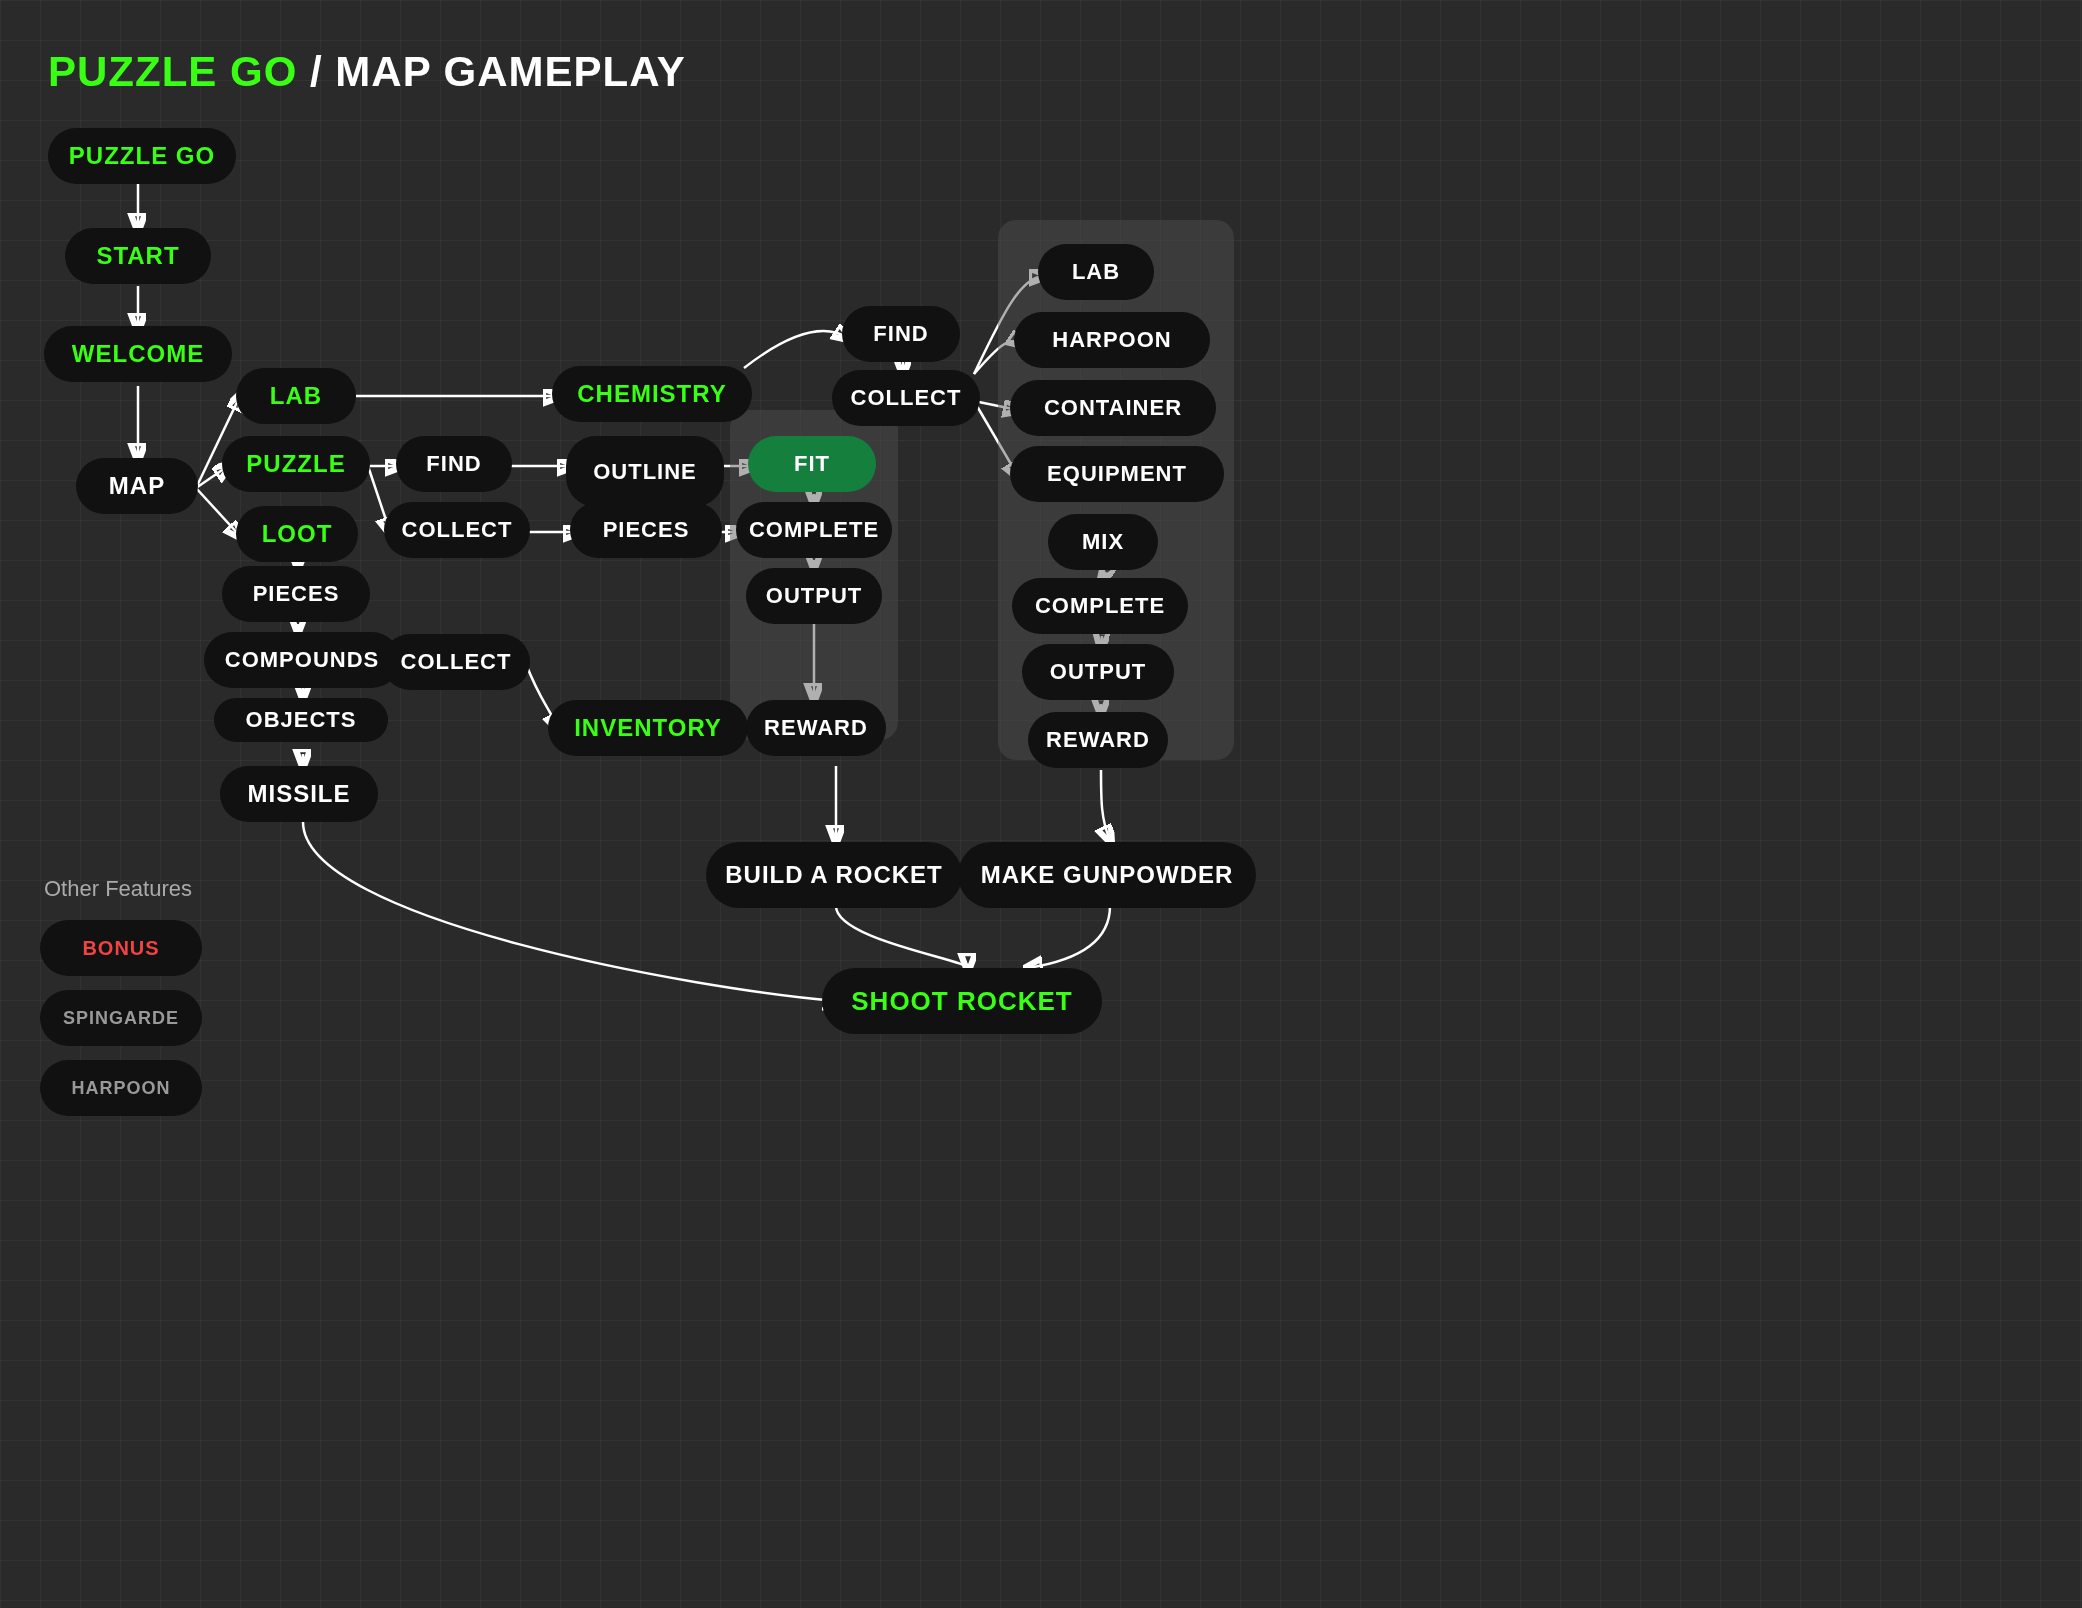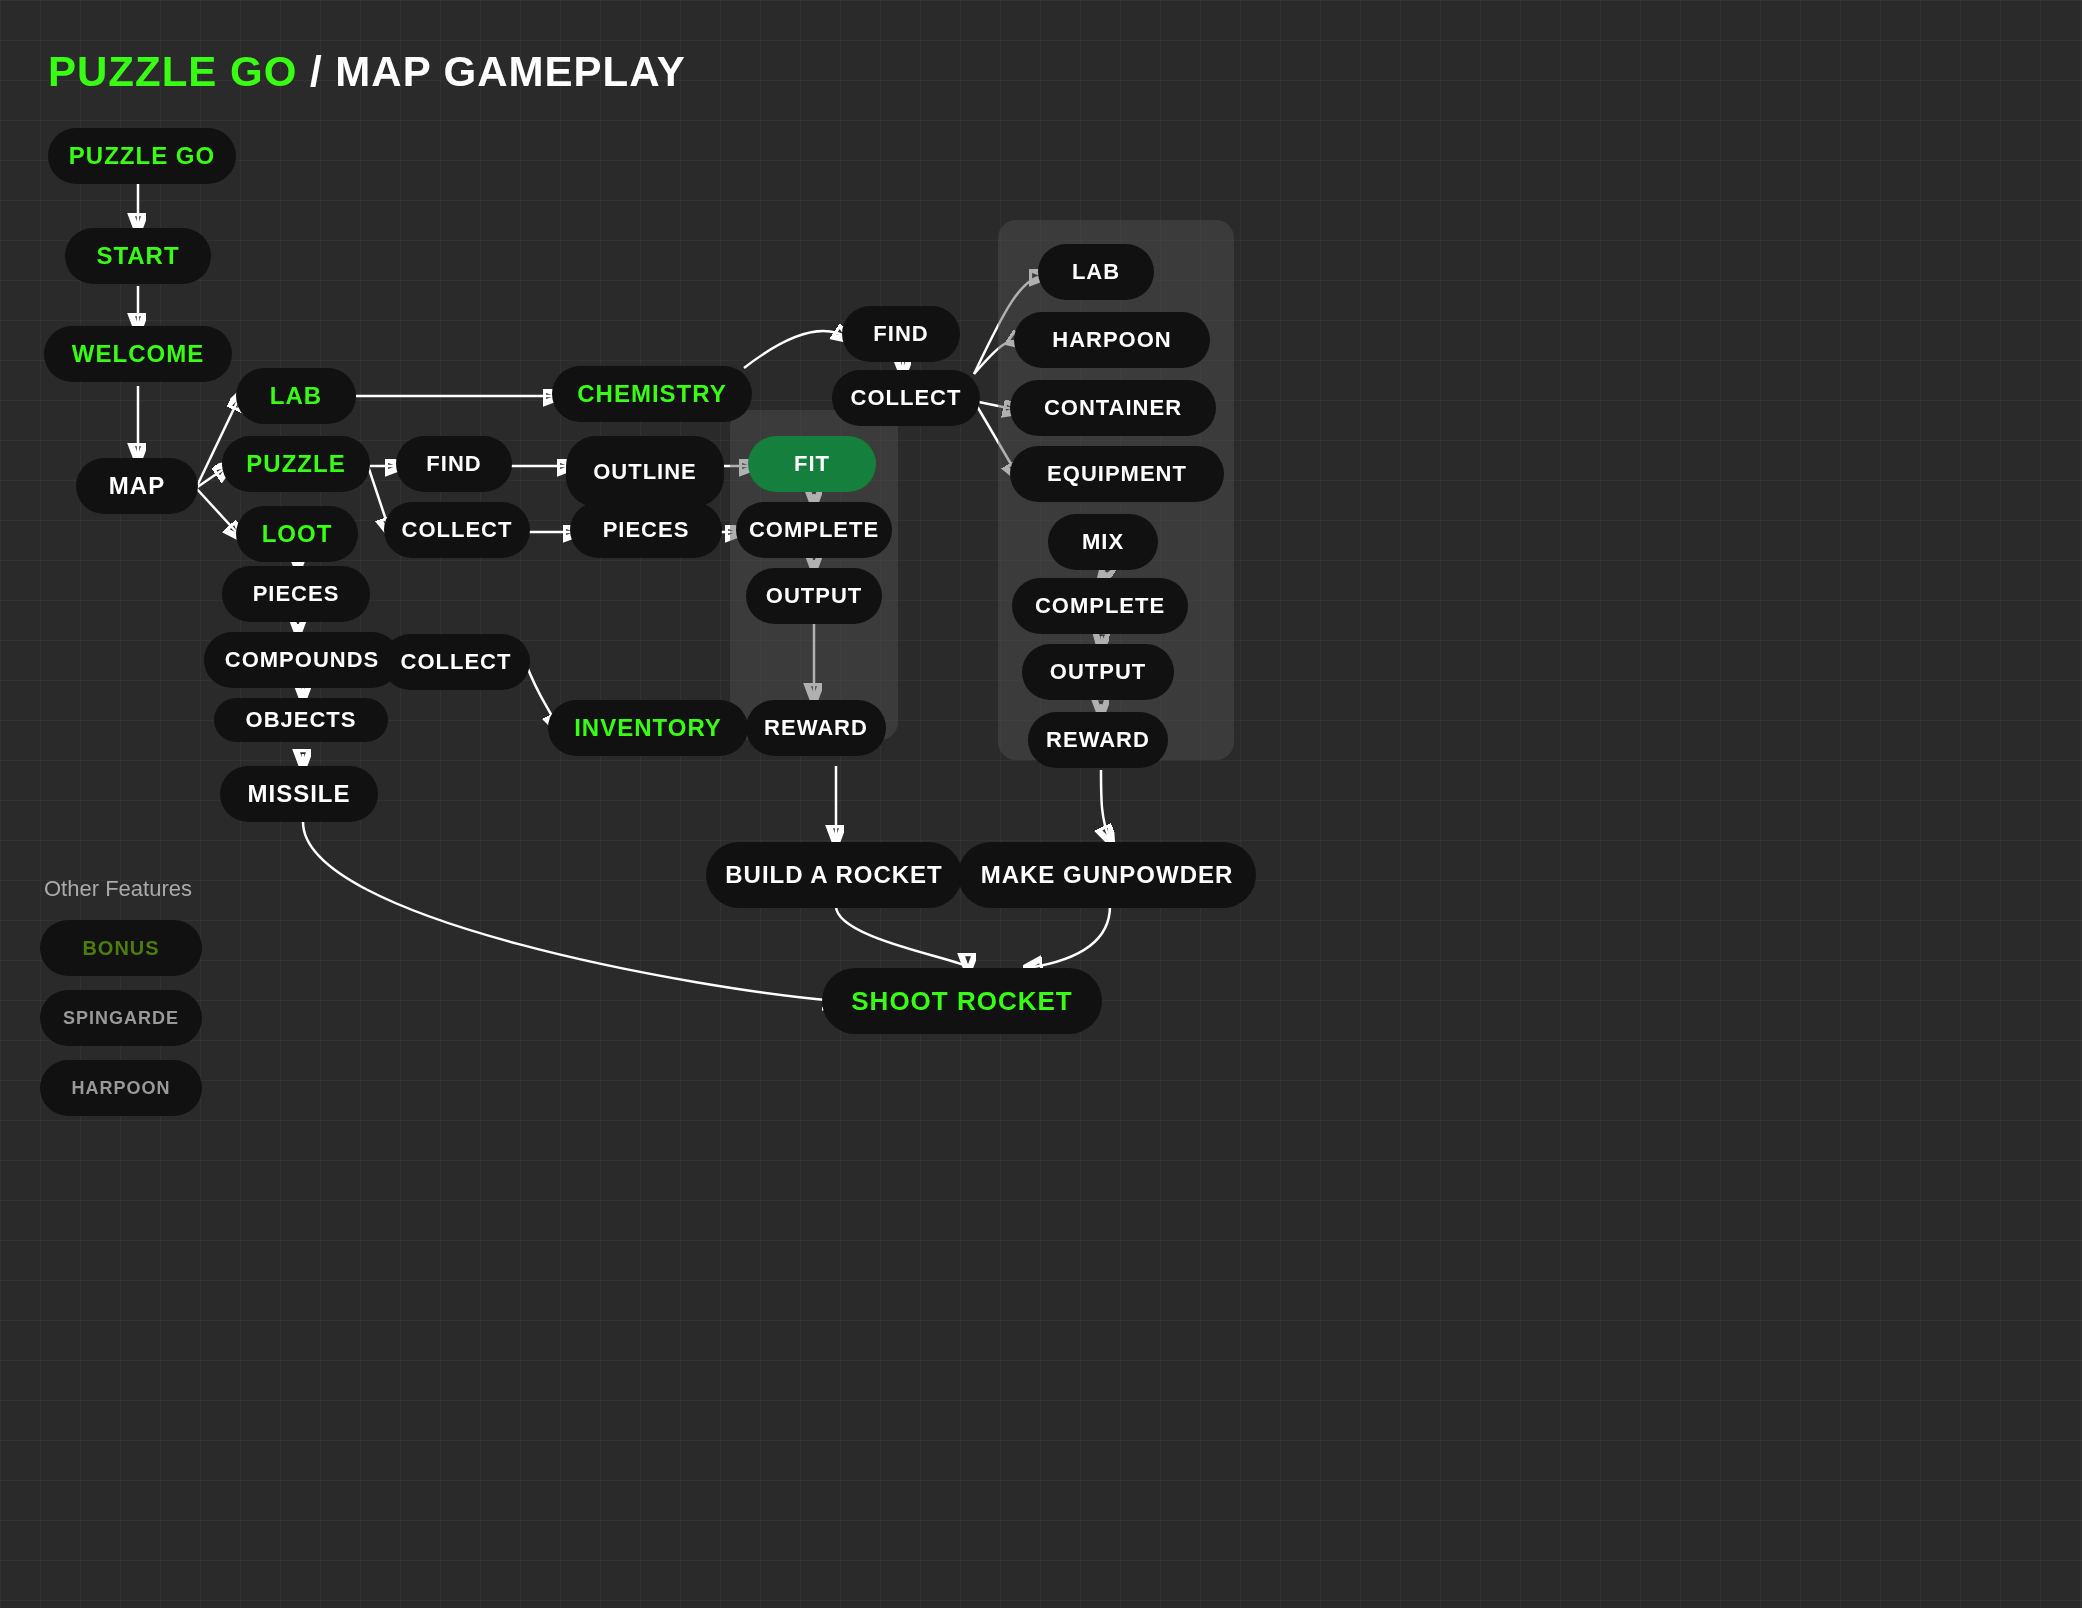--- a/index.html
+++ b/index.html
@@ -241,17 +241,17 @@
 <div class="node" style="left:1028px; top:712px; width:140px; height:56px; font-size:22px;">REWARD</div>
 
 <div class="node bold-white" style="left:706px; top:842px; width:256px; height:66px; font-size:24px; border-radius:36px;">BUILD A ROCKET</div>
 
 <div class="node bold-white" style="left:958px; top:842px; width:298px; height:66px; font-size:24px; border-radius:36px;">MAKE GUNPOWDER</div>
 
 <div class="node green-text" style="left:822px; top:968px; width:280px; height:66px; font-size:26px; border-radius:36px; font-weight:900;">SHOOT ROCKET</div>
 
 <div class="other-features-label" style="left:44px; top:876px;">Other Features</div>
 
-<div class="node" style="left:40px; top:920px; width:162px; height:56px; font-size:20px; color:#4d7c0f;">BONUS</div>
+<div class="node" style="left:40px; top:920px; width:162px; height:56px; font-size:20px; color:#ef4444;">BONUS</div>
 
 <div class="node" style="left:40px; top:990px; width:162px; height:56px; font-size:18px; color:#999;">SPINGARDE</div>
 
 <div class="node" style="left:40px; top:1060px; width:162px; height:56px; font-size:18px; color:#999;">HARPOON</div>
 
 </body></html>

